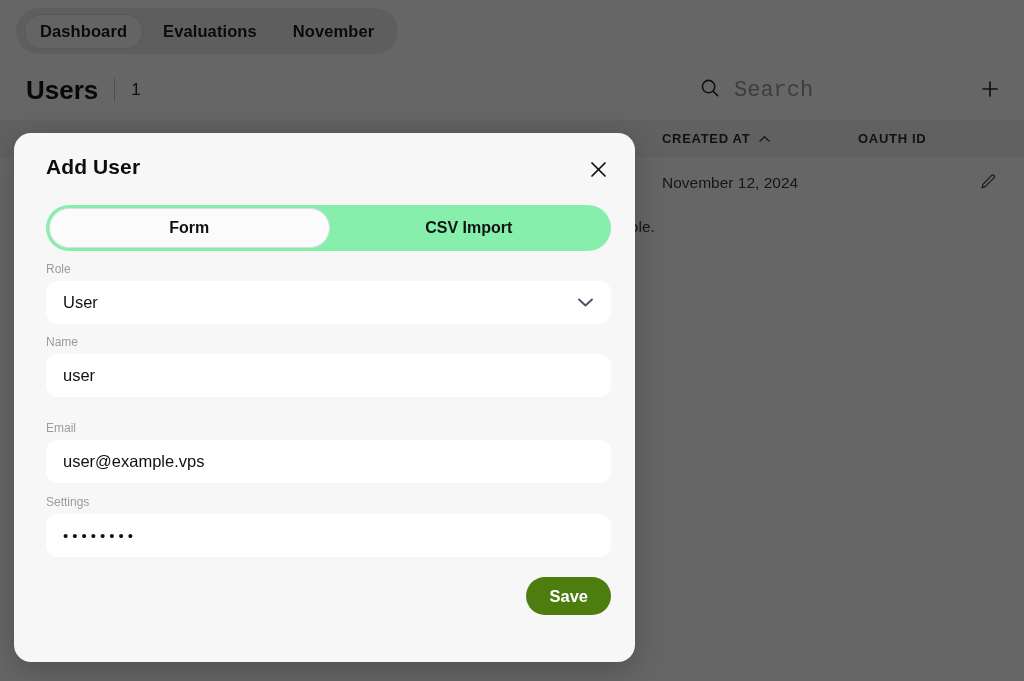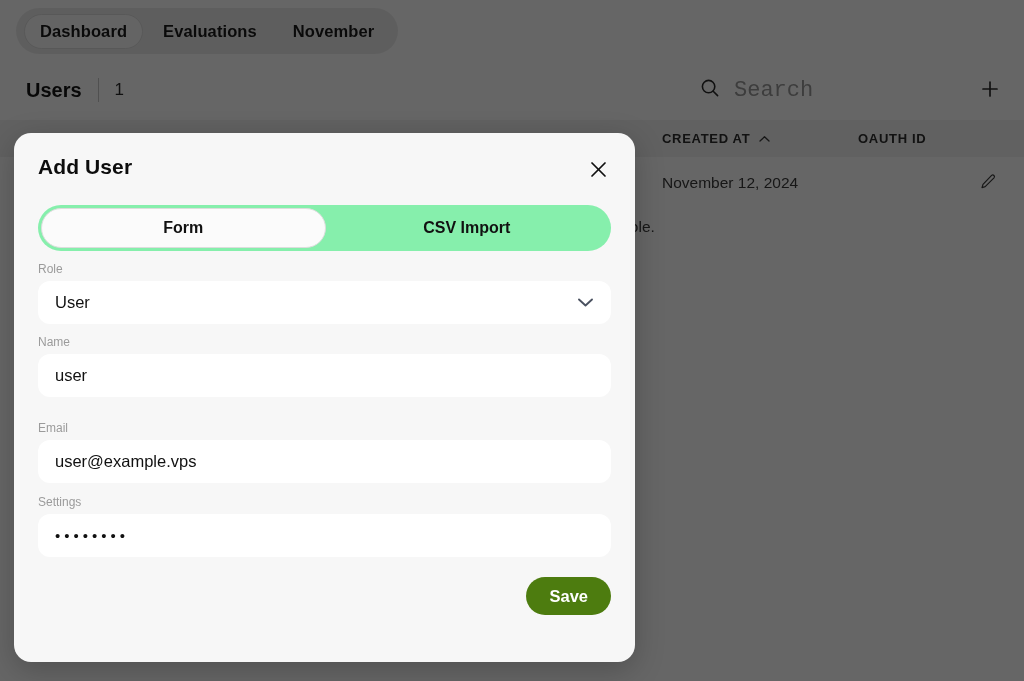--- a/index.html
+++ b/index.html
@@ -50,21 +50,21 @@
   }
 
   .page-head {
     position: absolute;
     left: 26px; top: 72px;
     display: flex;
     align-items: center;
     height: 36px;
   }
   .page-title {
-    font-size: 20px;
+    font-size: 26px;
     font-weight: 700;
     color: #141414;
   }
   .title-sep {
     width: 1px; height: 24px;
     background: #c9c9c9;
     margin: 0 16px;
   }
   .title-count {
     font-size: 17px;
@@ -161,21 +161,21 @@
 
   
   .modal {
     position: absolute;
     left: 14px; top: 133px;
     width: 621px;
     height: 529px;
     background: #f7f7f7;
     border-radius: 17px;
     box-shadow: 0 8px 30px rgba(0,0,0,0.22);
-    padding: 22px 24px 0 24px;
+    padding: 22px 24px 0 32px;
   }
 
   .modal-head {
     display: flex;
     align-items: flex-start;
     justify-content: space-between;
     height: 40px;
   }
   .modal-title {
     font-size: 21px;

